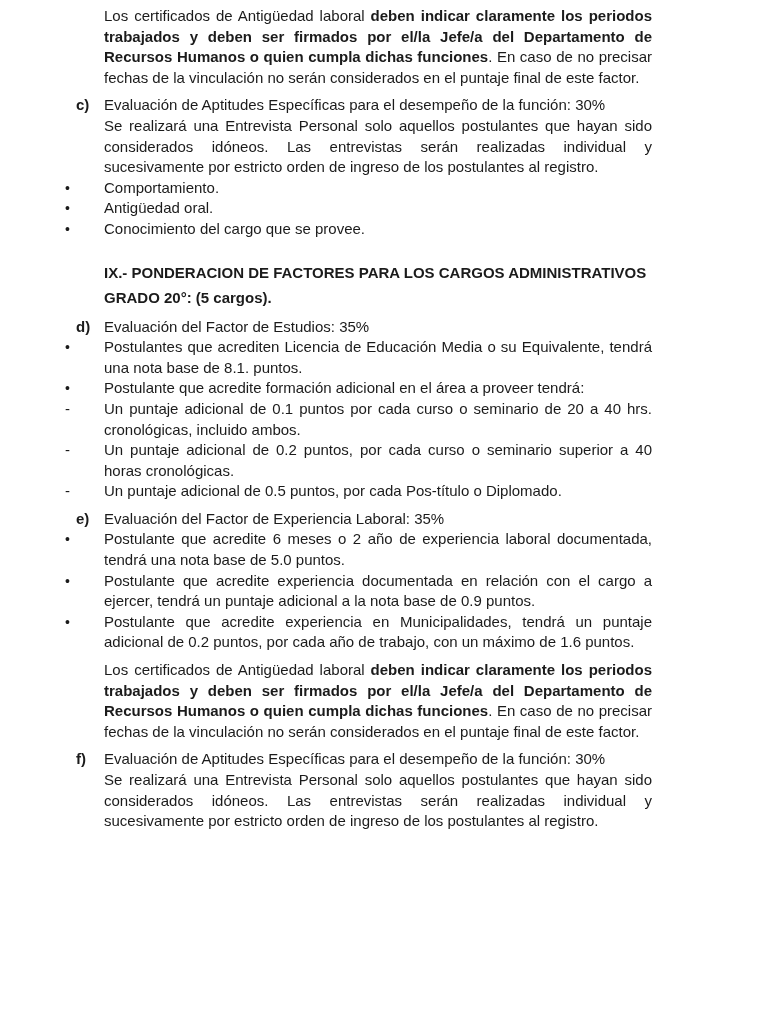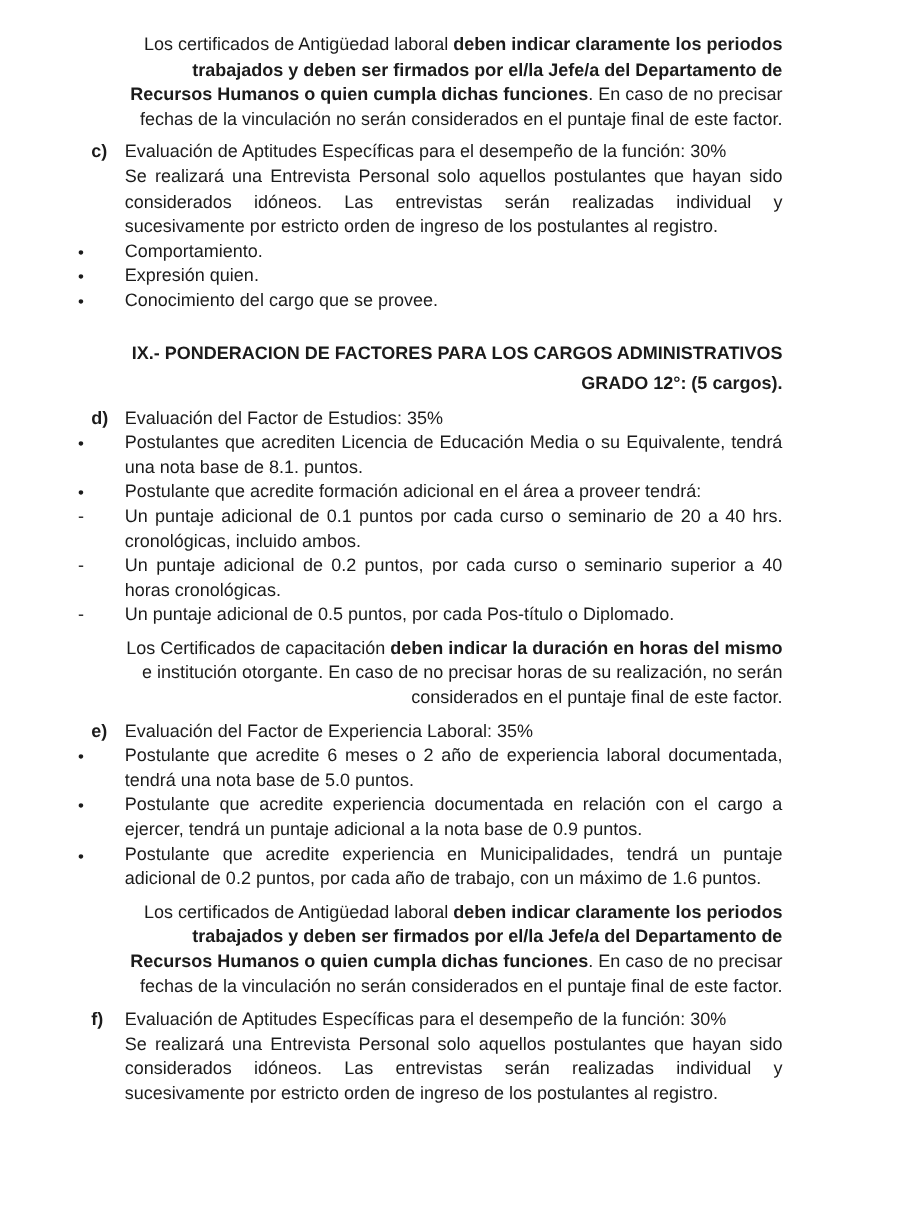--- a/index.html
+++ b/index.html
@@ -6,23 +6,23 @@
   html, body { background: #ffffff; }
   body {
     width: 761px;
     height: 1024px;
     overflow: hidden;
     font-family: "Liberation Sans", sans-serif;
     font-size: 15px;
     line-height: 20.6px;
     color: #1b1b1b;
   }
-  .page { padding: 28px 109px 0 65px; }
+  .page { padding: 6px 109px 0 65px; }
   .justify { text-align: justify; }
-  .indent { margin-left: 39px; text-align: right; }
+  .indent { margin-left: 39px; }
   .row { display: flex; align-items: flex-start; }
   .marker { flex: 0 0 39px; }
   .marker.label { padding-left: 11px; font-weight: bold; }
   .marker.bullet { font-size: 14px; }
   .text { flex: 1 1 auto; min-width: 0; }
   .bold, b { font-weight: bold; }
   .title { font-weight: normal; }
   .heading { font-weight: bold; line-height: 25px; }
   .mt1 { margin-top: 7px; }
   .mt-head { margin-top: 20px; margin-bottom: 7px; }
@@ -42,31 +42,31 @@
     </div>
   </div>
 
 
   <div class="row">
     <div class="marker bullet">•</div>
     <div class="text">Comportamiento.</div>
   </div>
   <div class="row">
     <div class="marker bullet">•</div>
-    <div class="text">Expresión quien.</div>
+    <div class="text">Antigüedad oral.</div>
   </div>
   <div class="row">
     <div class="marker bullet">•</div>
     <div class="text">Conocimiento del cargo que se provee.</div>
   </div>
 
 
   <div class="indent heading mt-head">
     <div>IX.- PONDERACION DE FACTORES PARA LOS CARGOS ADMINISTRATIVOS</div>
-    <div>GRADO 12°: (5 cargos).</div>
+    <div>GRADO 20°: (5 cargos).</div>
   </div>
 
   <div class="row mt1">
     <div class="marker label">d)</div>
     <div class="text">
       <div class="title">Evaluación del Factor de Estudios: 35%</div>
     </div>
   </div>
 
   <div class="row">
@@ -83,21 +83,20 @@
   </div>
   <div class="row">
     <div class="marker">-</div>
     <div class="text justify">Un puntaje adicional de 0.2 puntos, por cada curso o seminario superior a 40 horas cronológicas.</div>
   </div>
   <div class="row">
     <div class="marker">-</div>
     <div class="text justify">Un puntaje adicional de 0.5 puntos, por cada Pos-título o Diplomado.</div>
   </div>
 
-  <p class="indent justify mt1"><span>Los Certificados de capacitación </span><b>deben indicar la duración en horas del mismo</b><span> e institución otorgante. En caso de no precisar horas de su realización, no serán considerados en el puntaje final de este factor.</span></p>
 
   <div class="row mt1">
     <div class="marker label">e)</div>
     <div class="text">
       <div class="title">Evaluación del Factor de Experiencia Laboral: 35%</div>
     </div>
   </div>
 
   <div class="row">
     <div class="marker bullet">•</div>

